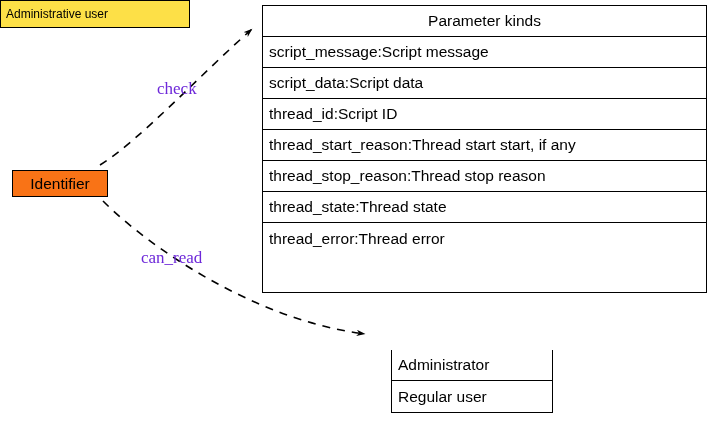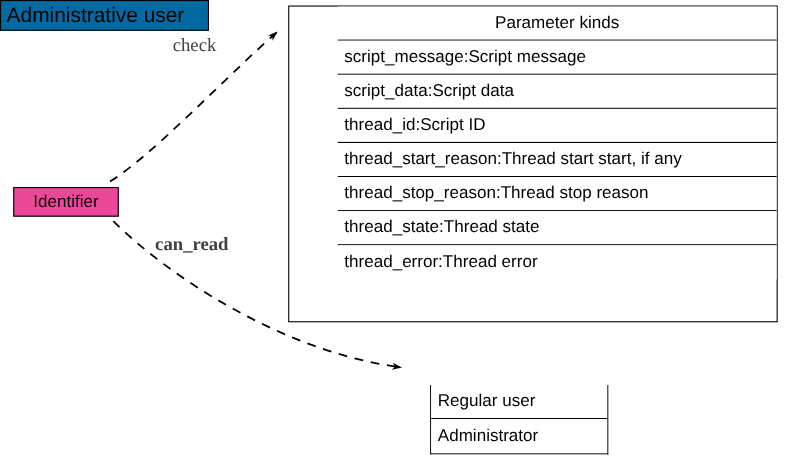--- a/index.html
+++ b/index.html
@@ -26,21 +26,21 @@
     left: 0; top: 0;
     width: 723px;
     height: 421px;
     pointer-events: none;
   }
 
   
   .node {
     position: absolute;
     box-sizing: border-box;
-    background: #ec4899;
+    background: #f97316;
     border: 1px solid #000000;
   }
 
   
   .plain-node {
     display: flex;
     align-items: center;
     justify-content: center;
     font-size: 15.5px;
     line-height: 1;
@@ -75,41 +75,40 @@
     justify-content: flex-start;
     padding-left: 6px;
   }
 
   
   #params-table {
     left: 262px;
     top: 5px;
     width: 445px;
     height: 288px;
-    padding-left: 44px;
   }
   #params-table .record-row { height: 31px; }
   #params-table .record-row.header { height: 31px; }
 
   
   #admin-table {
     left: 391px;
     top: 323px;
     width: 190px;
     height: 28px;
     border: 1px solid #000000;
     display: flex;
     align-items: center;
     justify-content: flex-start;
     padding-left: 5px;
     box-sizing: border-box;
-    font-size: 19px;
-    line-height: 1;
-    white-space: nowrap;
-    background: #0369a1;
+    font-size: 12px;
+    line-height: 1;
+    white-space: nowrap;
+    background: #fde047;
   }
   #admin-rows {
     position: absolute;
     left: 391px;
     top: 350px;
     width: 162px;
     box-sizing: border-box;
     border: 1px solid #000000;
     border-top: none;
     background: #ffffff;
@@ -123,25 +122,26 @@
     width: 96px;
     height: 27px;
   }
 
   
   .edge-label {
     position: absolute;
     font-family: "Liberation Serif", "DejaVu Serif", serif;
     font-size: 17px;
     line-height: 1;
-    color: #404040;
-    white-space: nowrap;
+    color: #6d28d9;
+    white-space: nowrap;
+    margin-top: 48px;
   }
   #label-check { left: 157px; top: 32px; }
-  #label-can-read { left: 141px; top: 213px; font-weight: bold; }
+  #label-can-read { left: 141px; top: 201px; }
 </style>
 </head>
 <body>
 
 <div id="canvas">
 
   <svg class="edges-layer" width="723" height="421" viewBox="0 0 723 421" xmlns="http://www.w3.org/2000/svg">
     <defs>
       <marker id="arrow-head" markerWidth="10" markerHeight="10" refX="8.5" refY="3.2" orient="auto" markerUnits="userSpaceOnUse">
         <path d="M0,0 L9,3.2 L0,6.4 L2.6,3.2 Z" fill="#000000"></path>
@@ -186,20 +186,20 @@
     <div class="record-row body">
       <span>thread_error:Thread error</span>
     </div>
   </div>
 
   <div id="admin-table">
     <span>Administrative user</span>
   </div>
   <div id="admin-rows">
     <div class="record-row body">
+      <span>Administrator</span>
+    </div>
+    <div class="record-row body">
       <span>Regular user</span>
     </div>
-    <div class="record-row body">
-      <span>Administrator</span>
-    </div>
   </div>
 
 </div>
 
 </body></html>

